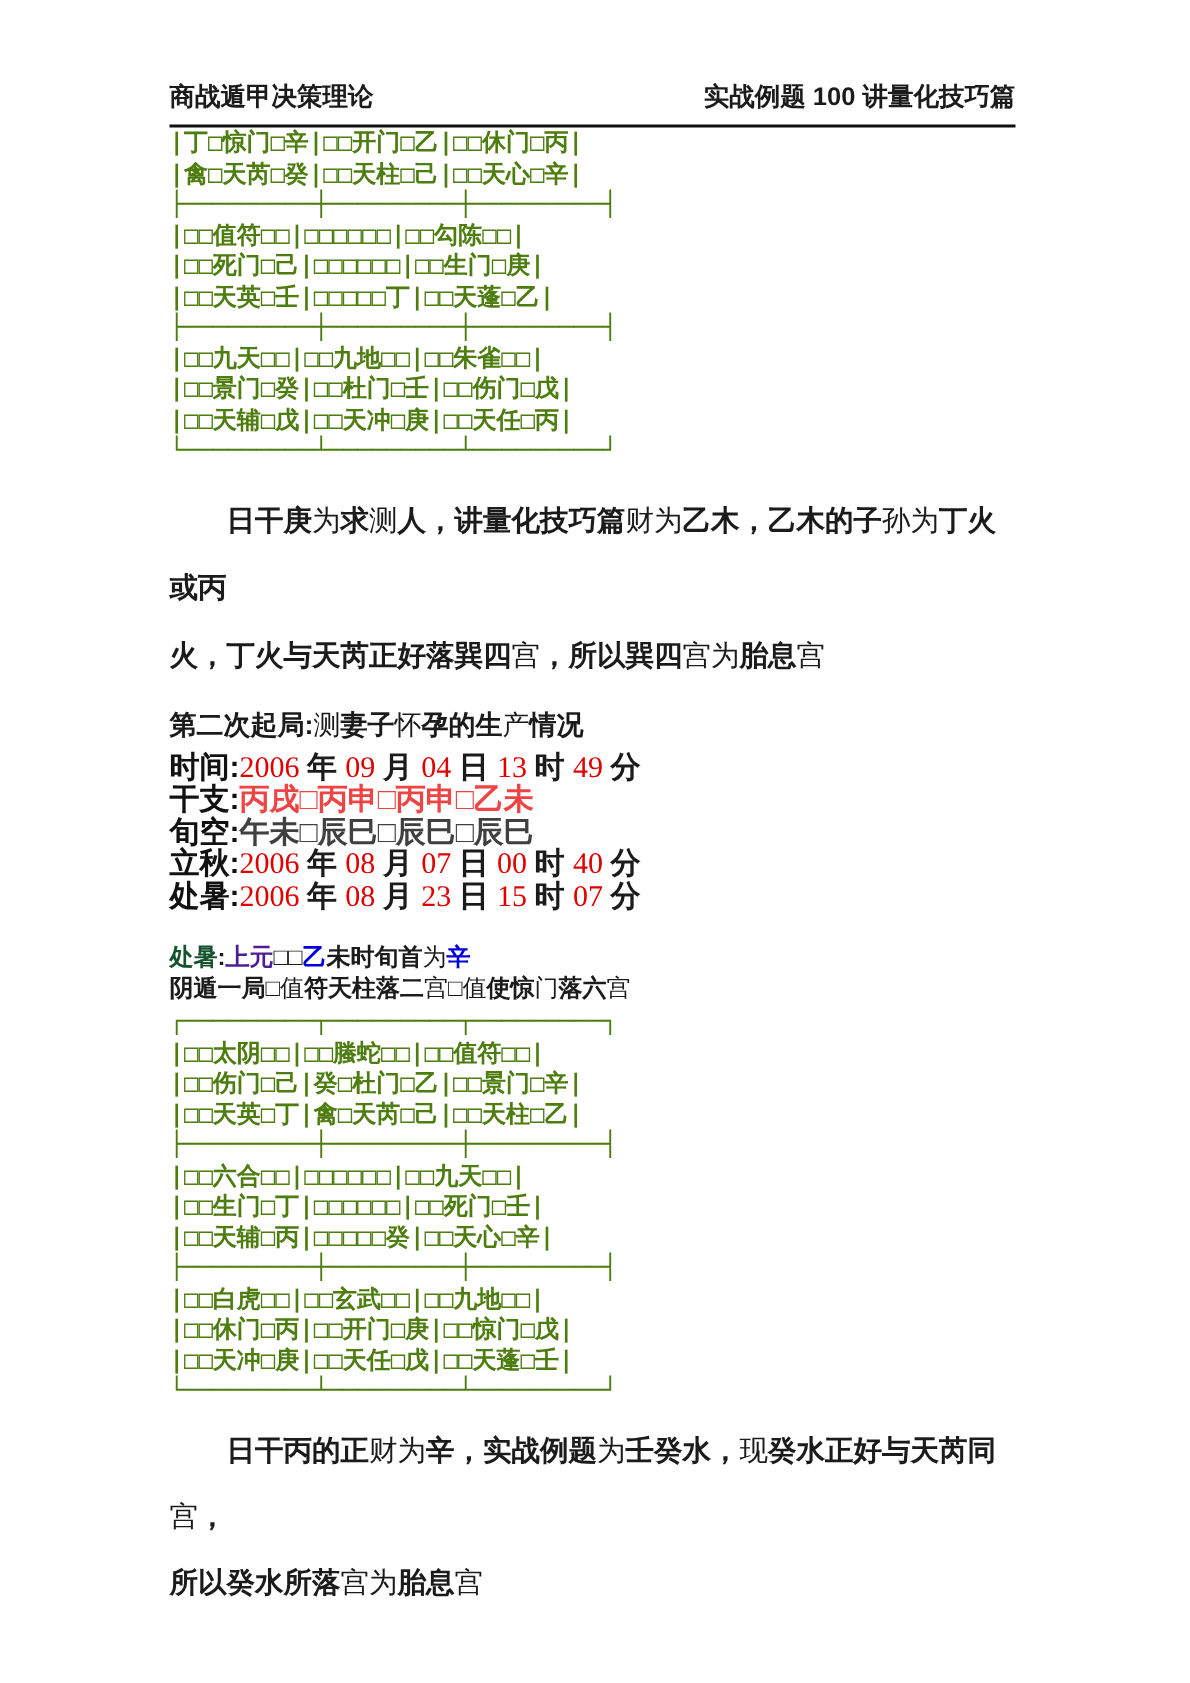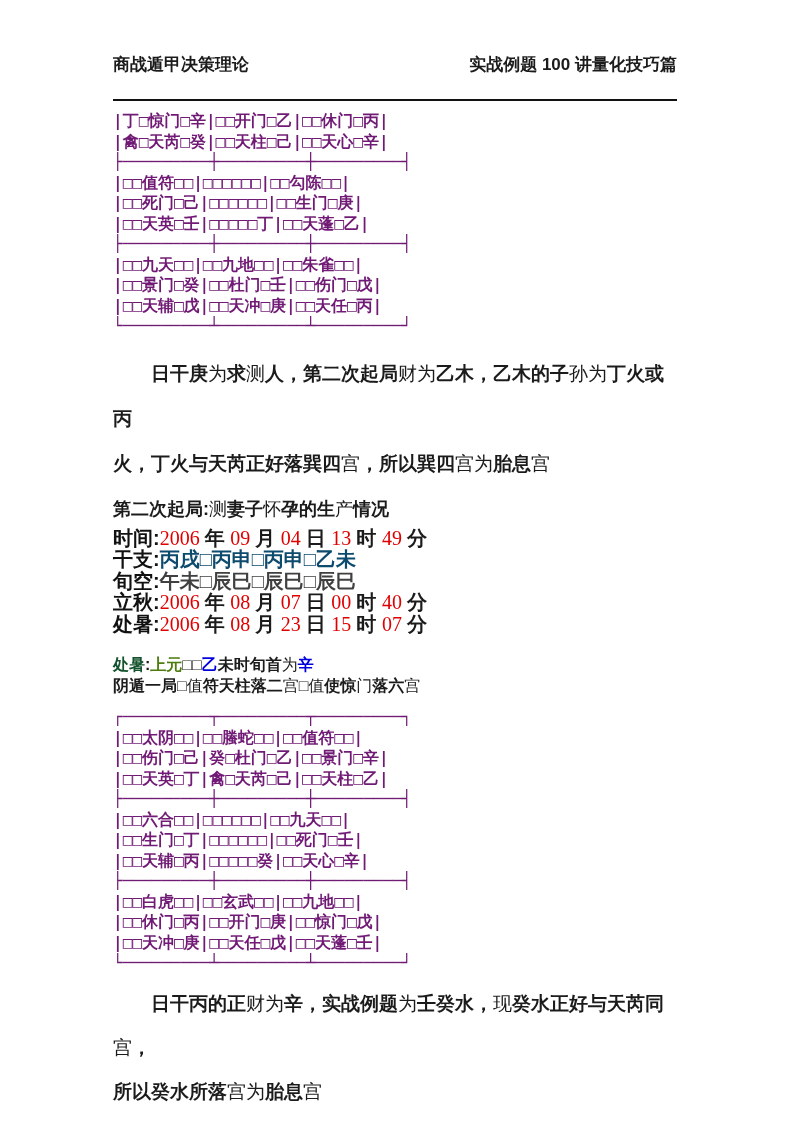--- a/index.html
+++ b/index.html
@@ -4,27 +4,26 @@
 <style>
   html,body{margin:0;padding:0;}
   body{
     width:793px;height:1122px;overflow:hidden;background:#ffffff;
     color:#1b1b1b;font-family:"Liberation Sans",sans-serif;
     box-sizing:border-box;padding:53px 116px 0 113px;
   }
   .header{
     display:flex;justify-content:space-between;align-items:flex-end;
     font-size:17px;font-weight:bold;
-    border-bottom:2px solid #111;padding-bottom:23px;
+    border-bottom:2px solid #111;padding-bottom:7px;
   }
   .qtable{
-    margin-top:10px;
     font-family:"DejaVu Sans Mono",monospace;
     font-size:16px;line-height:20.5px;font-weight:600;
-    white-space:pre;color:#701a75;
+    white-space:pre;color:#4d7c0f;
   }
   .para{
     font-size:19px;font-weight:bold;line-height:45px;
     text-indent:2em;margin:14px 0 0 0;white-space:pre-wrap;
   }
   .para2{line-height:44px;margin-top:8px;}
   .h2{
     font-size:18px;font-weight:bold;margin-top:10px;line-height:26px;
   }
   .info-block{margin-top:6px;}
@@ -38,40 +37,40 @@
 </head>
 <body>
 
 <div class="header">
   <span>商战遁甲决策理论</span>
   <span>实战例题 100 讲量化技巧篇</span>
 </div>
 
 <div class="qtable"><div>|丁□惊门□辛|□□开门□乙|□□休门□丙|</div><div>|禽□天芮□癸|□□天柱□己|□□天心□辛|</div><div>├─────────┼─────────┼─────────┤</div><div>|□□值符□□|□□□□□□|□□勾陈□□|</div><div>|□□死门□己|□□□□□□|□□生门□庚|</div><div>|□□天英□壬|□□□□□丁|□□天蓬□乙|</div><div>├─────────┼─────────┼─────────┤</div><div>|□□九天□□|□□九地□□|□□朱雀□□|</div><div>|□□景门□癸|□□杜门□壬|□□伤门□戊|</div><div>|□□天辅□戊|□□天冲□庚|□□天任□丙|</div><div>└─────────┴─────────┴─────────┘</div></div>
 
-<p class="para"><span>日干庚</span><span class="thin">为</span><span>求</span><span class="thin">测</span><span>人，第二次起局</span><span class="thin">财为</span><span>乙木，乙木的子</span><span class="thin">孙为</span><span>丁火或丙</span><br><span>火，丁火与天芮正好落巽四</span><span class="thin">宫</span><span>，所以巽四</span><span class="thin">宫为</span><span>胎息</span><span class="thin">宫</span></p>
+<p class="para"><span>日干庚</span><span class="thin">为</span><span>求</span><span class="thin">测</span><span>人，讲量化技巧篇</span><span class="thin">财为</span><span>乙木，乙木的子</span><span class="thin">孙为</span><span>丁火或丙</span><br><span>火，丁火与天芮正好落巽四</span><span class="thin">宫</span><span>，所以巽四</span><span class="thin">宫为</span><span>胎息</span><span class="thin">宫</span></p>
 
 <div class="h2"><span>第二次起局:</span><span class="thin">测</span><span>妻子</span><span class="thin">怀</span><span>孕的生</span><span class="thin">产</span><span>情况</span></div>
 
 <div class="info-block">
   <div class="info-row">
     <span class="ilabel">时间:</span><span><span class="num" style="color: rgb(224, 0, 0);">2006 </span><span>年 </span><span class="num" style="color: rgb(224, 0, 0);">09 </span><span>月 </span><span class="num" style="color: rgb(224, 0, 0);">04 </span><span>日 </span><span class="num" style="color: rgb(224, 0, 0);">13 </span><span>时 </span><span class="num" style="color: rgb(224, 0, 0);">49 </span><span>分</span></span>
   </div>
   <div class="info-row">
-    <span class="ilabel">干支:</span><span><span style="color: #0c4a6e;">丙戌□丙申□丙申□乙未</span></span>
+    <span class="ilabel">干支:</span><span><span style="color: #ef4444;">丙戌□丙申□丙申□乙未</span></span>
   </div>
   <div class="info-row">
     <span class="ilabel">旬空:</span><span><span style="color: #404040;">午未□辰巳□辰巳□辰巳</span></span>
   </div>
   <div class="info-row">
     <span class="ilabel">立秋:</span><span><span class="num" style="color: rgb(224, 0, 0);">2006 </span><span>年 </span><span class="num" style="color: rgb(224, 0, 0);">08 </span><span>月 </span><span class="num" style="color: rgb(224, 0, 0);">07 </span><span>日 </span><span class="num" style="color: rgb(224, 0, 0);">00 </span><span>时 </span><span class="num" style="color: rgb(224, 0, 0);">40 </span><span>分</span></span>
   </div>
   <div class="info-row">
     <span class="ilabel">处暑:</span><span><span class="num" style="color: rgb(224, 0, 0);">2006 </span><span>年 </span><span class="num" style="color: rgb(224, 0, 0);">08 </span><span>月 </span><span class="num" style="color: rgb(224, 0, 0);">23 </span><span>日 </span><span class="num" style="color: rgb(224, 0, 0);">15 </span><span>时 </span><span class="num" style="color: rgb(224, 0, 0);">07 </span><span>分</span></span>
   </div>
 </div>
 
-<div class="yuan-line"><span style="color: #14532d;">处暑</span><span>:</span><span style="color: #4d7c0f; text-align: center;">上元</span><span>□□</span><span style="color: rgb(0, 0, 221);">乙</span><span>未时旬首</span><span class="thin">为</span><span style="color: rgb(0, 0, 221);">辛</span></div>
+<div class="yuan-line"><span style="color: #14532d;">处暑</span><span>:</span><span style="color: #4c1d95; text-align: center;">上元</span><span>□□</span><span style="color: rgb(0, 0, 221);">乙</span><span>未时旬首</span><span class="thin">为</span><span style="color: rgb(0, 0, 221);">辛</span></div>
 <div class="ju-line"><span>阴遁一局□</span><span class="thin">值</span><span>符天柱落二</span><span class="thin">宫</span><span>□</span><span class="thin">值</span><span>使惊</span><span class="thin">门</span><span>落六</span><span class="thin">宫</span></div>
 
 <div class="qtable"><div>┌─────────┬─────────┬─────────┐</div><div>|□□太阴□□|□□螣蛇□□|□□值符□□|</div><div>|□□伤门□己|癸□杜门□乙|□□景门□辛|</div><div>|□□天英□丁|禽□天芮□己|□□天柱□乙|</div><div>├─────────┼─────────┼─────────┤</div><div>|□□六合□□|□□□□□□|□□九天□□|</div><div>|□□生门□丁|□□□□□□|□□死门□壬|</div><div>|□□天辅□丙|□□□□□癸|□□天心□辛|</div><div>├─────────┼─────────┼─────────┤</div><div>|□□白虎□□|□□玄武□□|□□九地□□|</div><div>|□□休门□丙|□□开门□庚|□□惊门□戊|</div><div>|□□天冲□庚|□□天任□戊|□□天蓬□壬|</div><div>└─────────┴─────────┴─────────┘</div></div>
 
 <p class="para para2"><span>日干丙的正</span><span class="thin">财为</span><span>辛，实战例题</span><span class="thin">为</span><span>壬癸水，</span><span class="thin">现</span><span>癸水正好与天芮同</span><span class="thin">宫</span><span>，</span><br><span>所以癸水所落</span><span class="thin">宫为</span><span>胎息</span><span class="thin">宫</span></p>
 
 </body></html>

